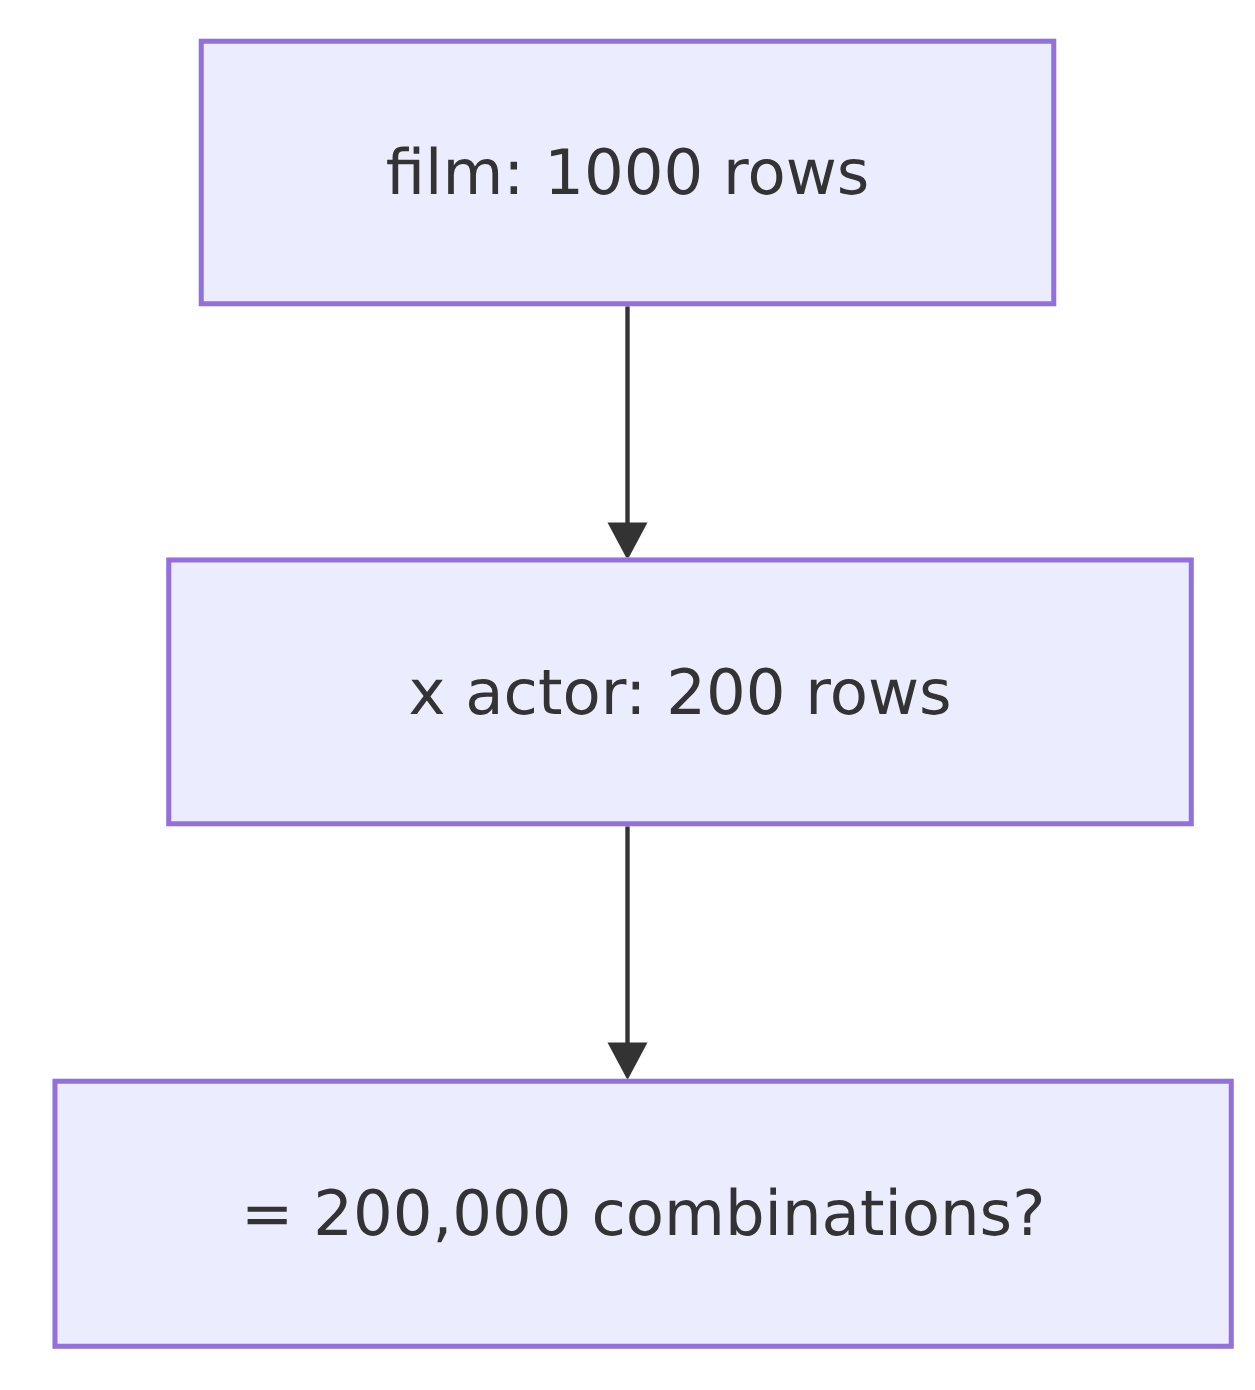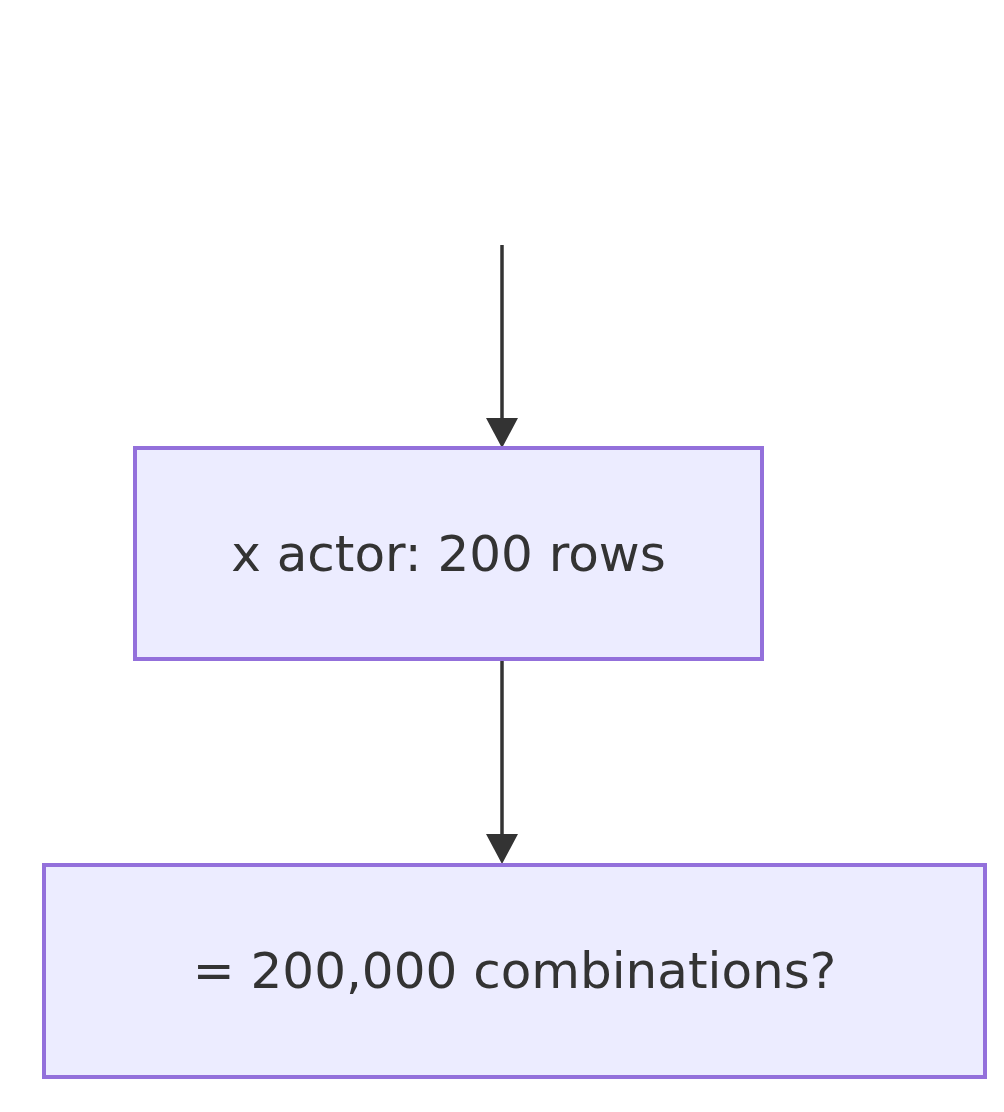--- a/index.html
+++ b/index.html
@@ -49,21 +49,21 @@
   }
   .node-film {
     left: 159px;
     top: 31px;
     width: 686px;
     height: 214px;
   }
   .node-actor {
     left: 133px;
     top: 446px;
-    width: 631px;
+    width: 822px;
     height: 215px;
   }
   .node-result {
     left: 30px;
     top: 863px;
     width: 945px;
     height: 216px;
     margin-left: 12px;
   }
 </style>
@@ -76,20 +76,23 @@
     <g>
       <line x1="502" y1="245" x2="502" y2="424"></line>
       <polygon points="486,418 518,418 502,448"></polygon>
     </g>
     <g>
       <line x1="502" y1="661" x2="502" y2="840"></line>
       <polygon points="486,834 518,834 502,864"></polygon>
     </g>
   </svg>
 
+  <div class="node node-film">
+    <span class="node-label">film: 1000 rows</span>
+  </div>
 
   <div class="node node-actor">
     <span class="node-label">x actor: 200 rows</span>
   </div>
 
   <div class="node node-result">
     <span class="node-label">= 200,000 combinations?</span>
   </div>
 
 </div>

